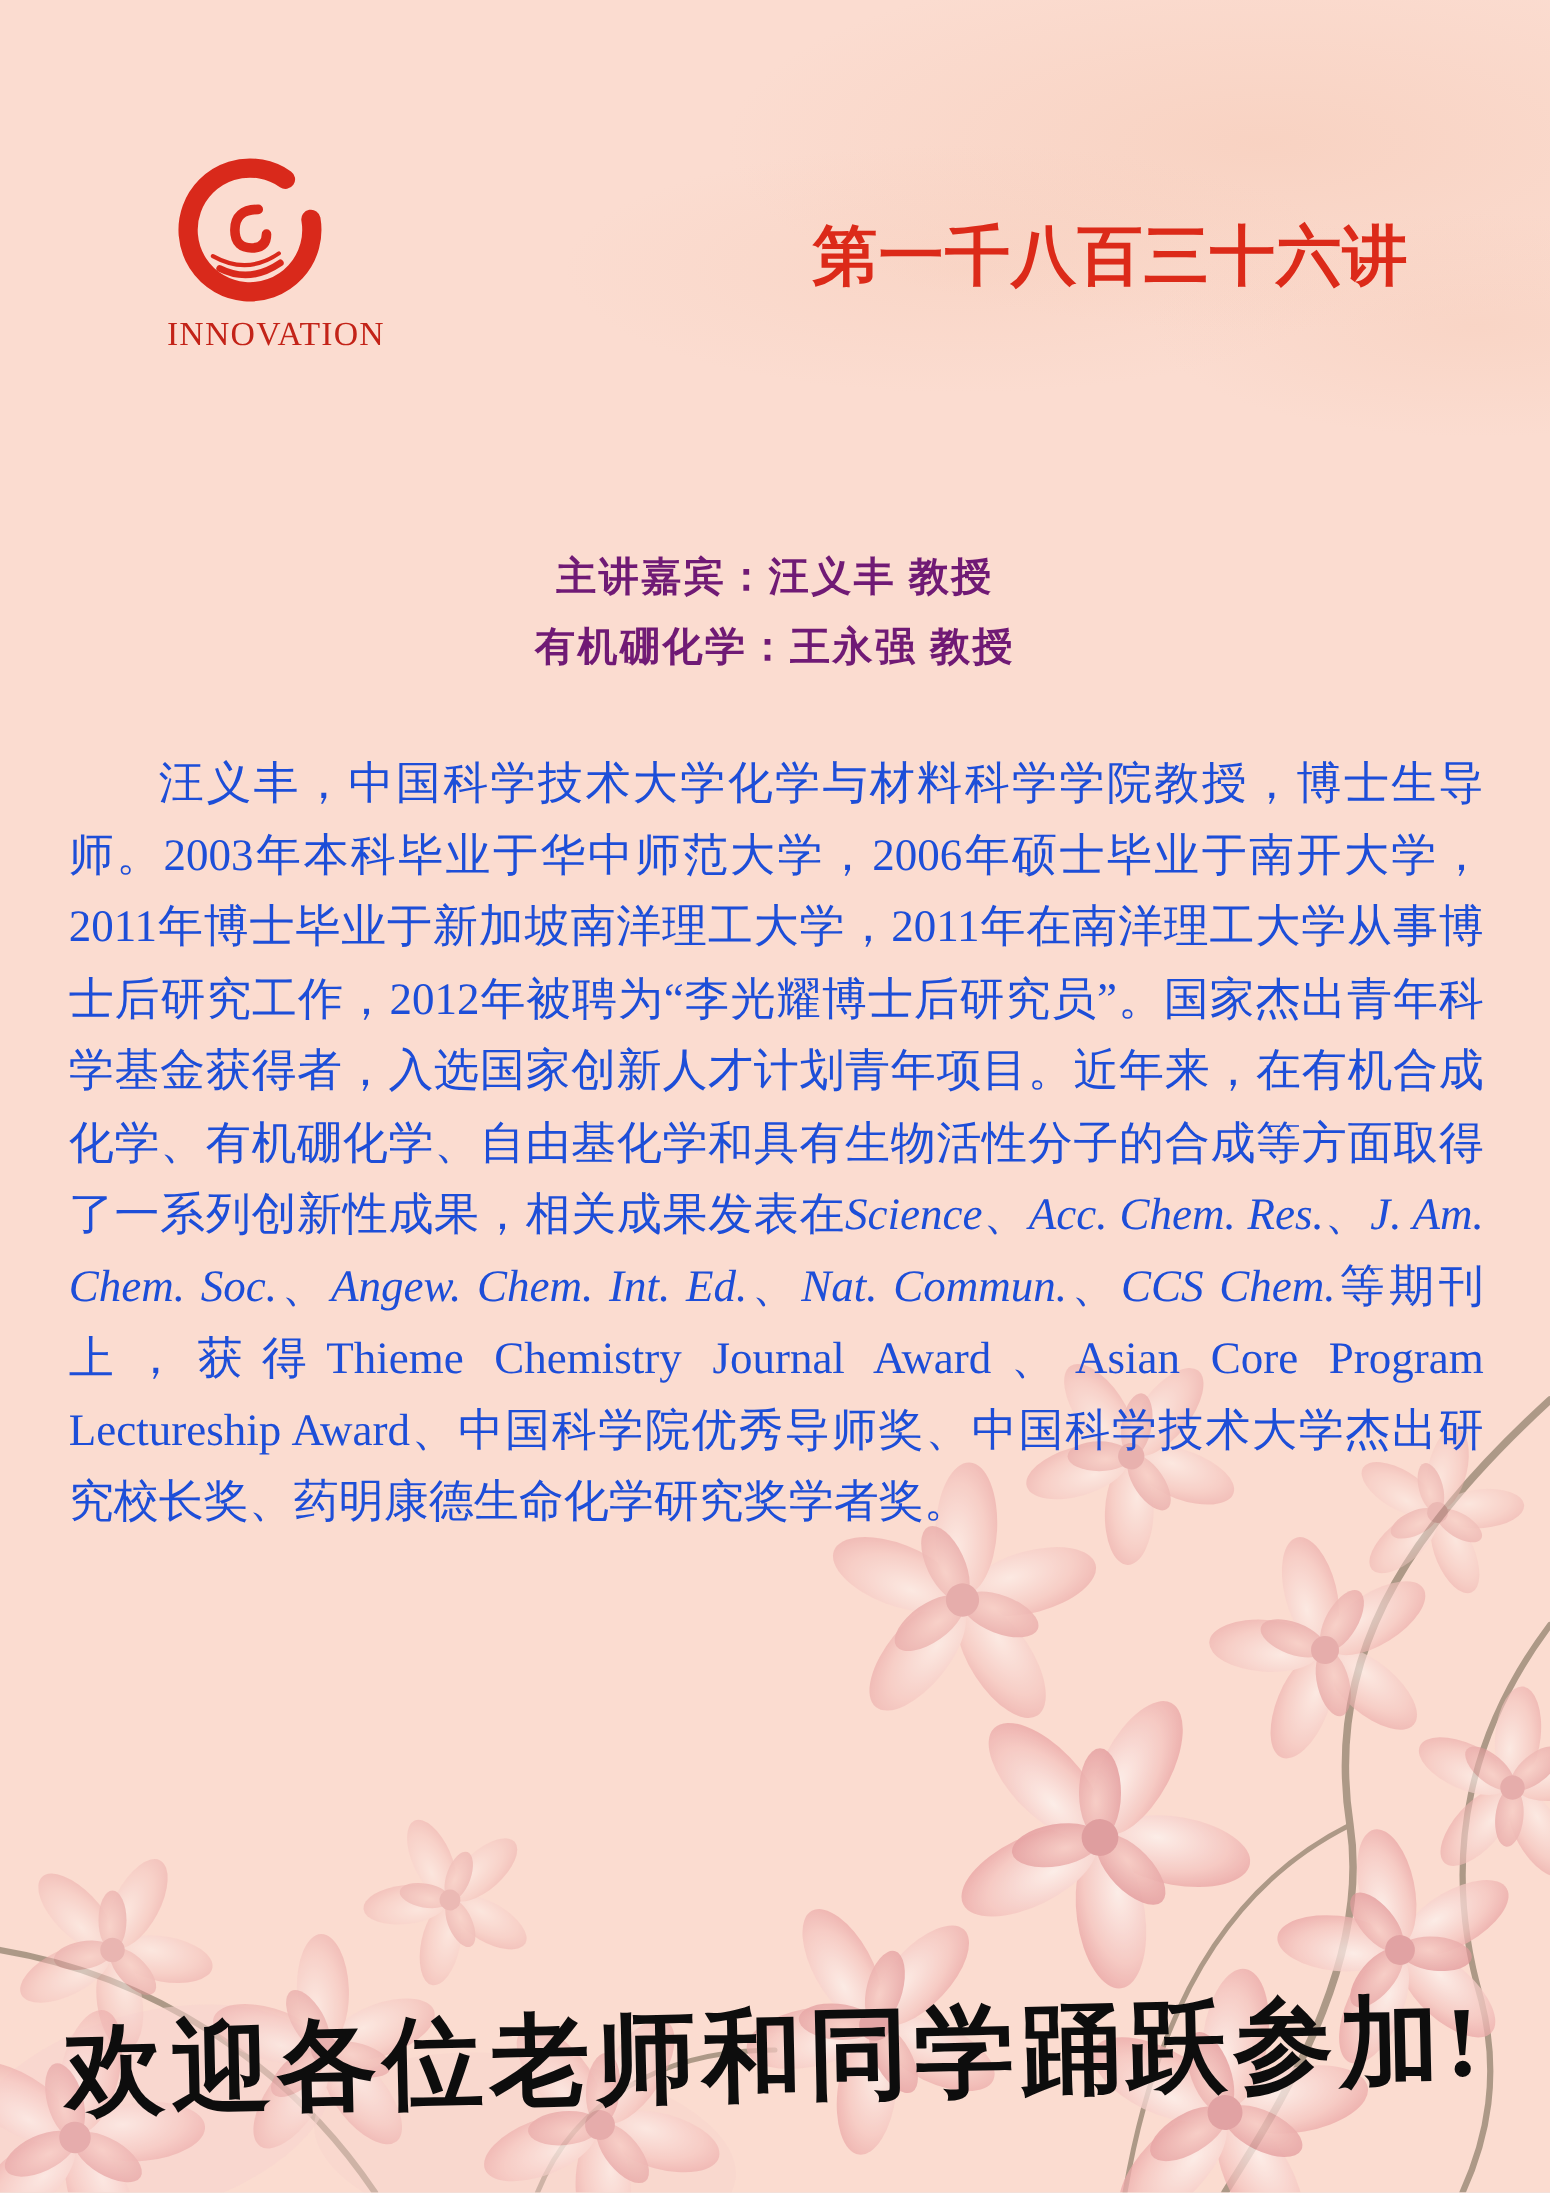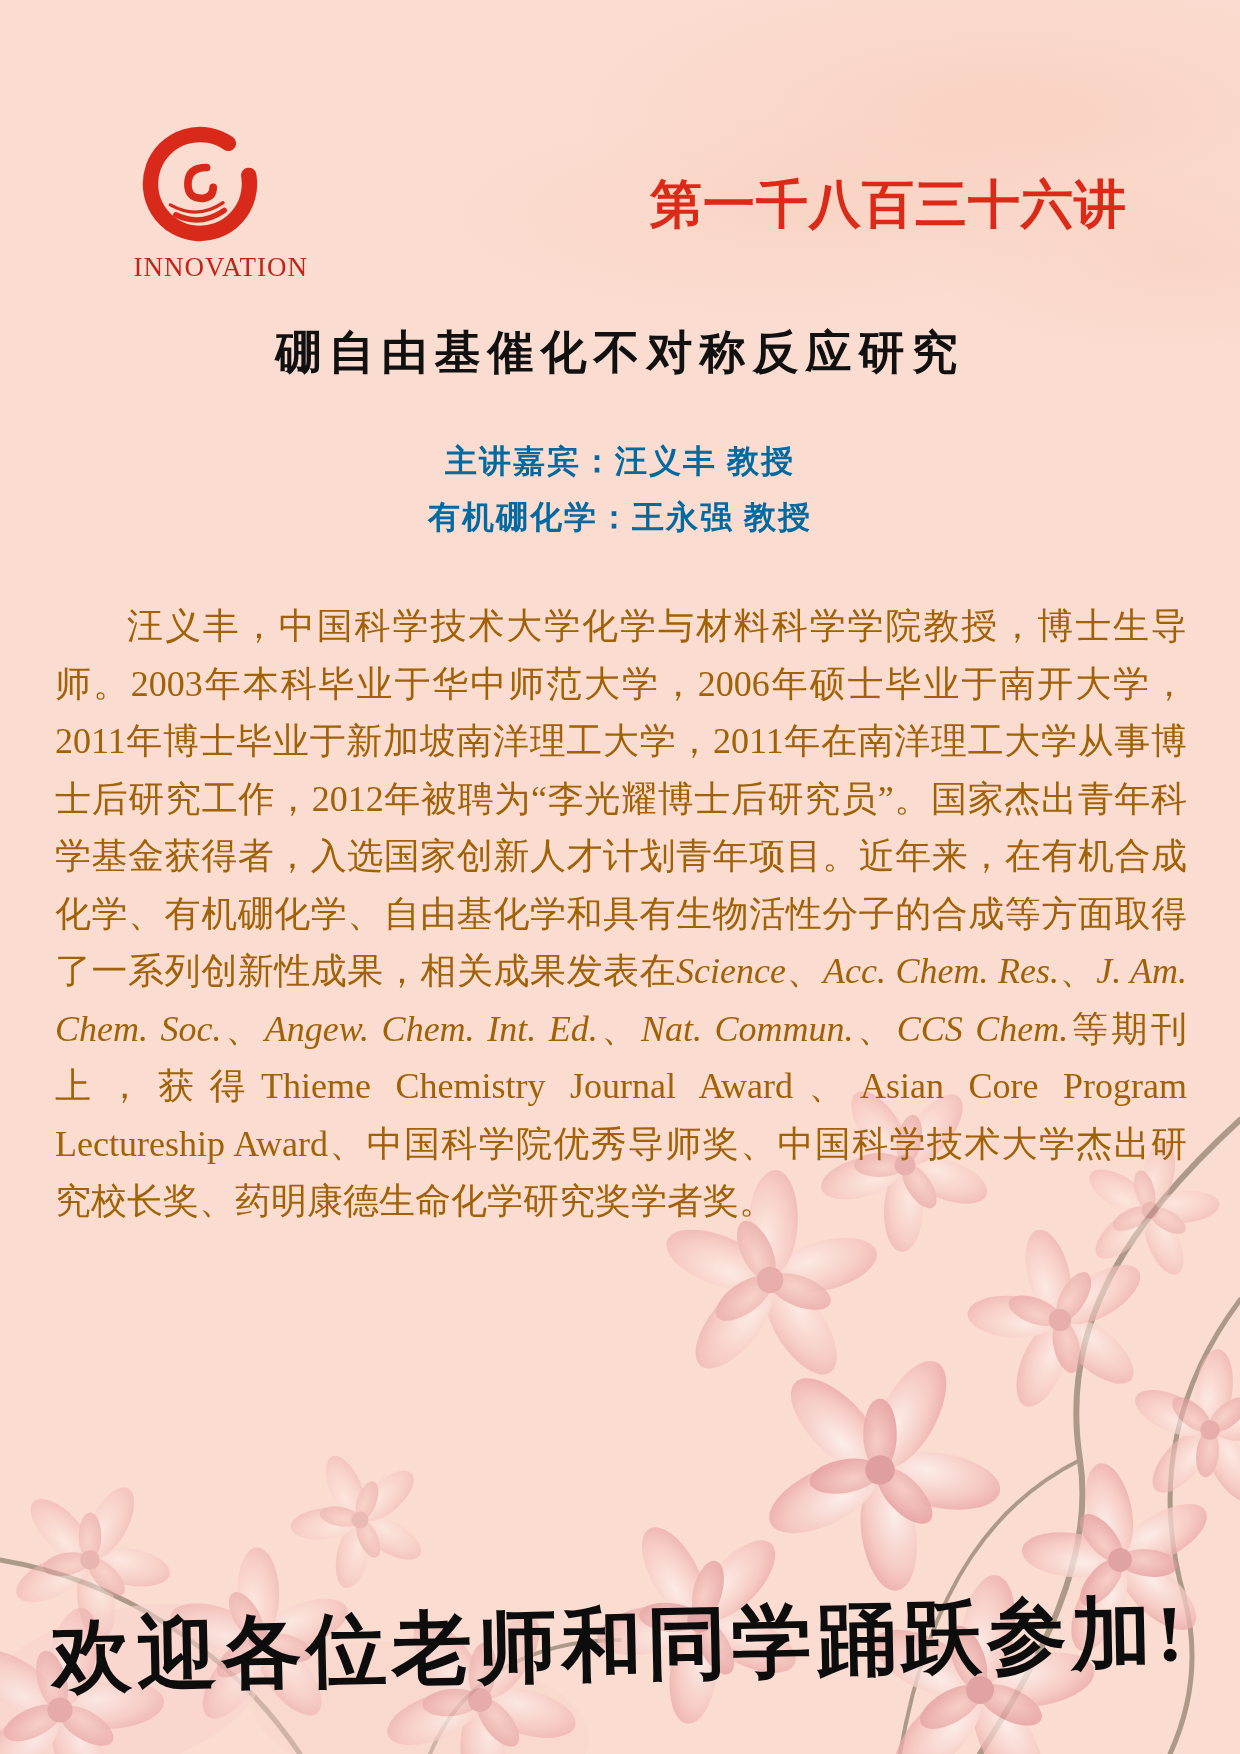--- a/index.html
+++ b/index.html
@@ -36,29 +36,29 @@
   }
 
   
   .talk-title{
     position:absolute;left:0;right:0;top:322px;margin:0;
     text-align:center;font-size:46px;font-weight:bold;color:#111;
     letter-spacing:7px;
   }
   .person-line{
     position:absolute;left:0;right:0;text-align:center;
-    font-size:32px;font-weight:bold;color:#0369a1;letter-spacing:2px;
+    font-size:32px;font-weight:bold;color:#701a75;letter-spacing:2px;
   }
   .speaker-line{top:440px;}
   .host-line{top:496px;}
 
   
   .bio{
     position:absolute;left:55px;right:53px;top:598px;margin:0;
-    font-size:36px;line-height:57.5px;color:#a16207;
+    font-size:36px;line-height:57.5px;color:#1d4ed8;
     text-align:justify;text-indent:2em;
   }
   .bio .it{font-style:italic;font-family:"Liberation Serif", serif;}
 
   
   .details{position:absolute;left:224px;top:1338px;}
   .detail-row{
     font-size:34px;font-weight:bold;color:#141414;
     line-height:55px;letter-spacing:1px;
   }
@@ -145,21 +145,20 @@
       <svg class="logo-svg" viewBox="0 0 120 120" xmlns="http://www.w3.org/2000/svg">
         <path d="M104.3 52.2 A45 45 0 1 1 85.8 23.1" fill="none" stroke="#d9291b" stroke-width="14" stroke-linecap="round"></path>
         <path d="M38 88 Q60 99 82 84" fill="none" stroke="#d9291b" stroke-width="5" stroke-linecap="round"></path>
         <path d="M33 79 Q58 93 81 77" fill="none" stroke="#d9291b" stroke-width="3" stroke-linecap="round"></path>
         <path d="M66 45 q-17 0 -17 15 q0 14 14 13 q9 -1 9 -10" fill="none" stroke="#d9291b" stroke-width="7" stroke-linecap="round"></path>
       </svg>
       <div class="logo-text">INNOVATION</div>
     </div>
     <div class="lecture-number">第一千八百三十六讲</div>
 
-    <h2 class="talk-title">硼自由基催化不对称反应研究</h2>
 
     <div class="person-line speaker-line">
       <span>主讲嘉宾：</span><span>汪义丰 教授</span>
     </div>
     <div class="person-line host-line">
       <span>有机硼化学：</span><span>王永强 教授</span>
     </div>
 
     <p class="bio"><span>汪义丰，中国科学技术大学化学与材料科学学院教授，博士生导师。2003年本科毕业于华中师范大学，2006年硕士毕业于南开大学，2011年博士毕业于新加坡南洋理工大学，2011年在南洋理工大学从事博士后研究工作，2012年被聘为“李光耀博士后研究员”。国家杰出青年科学基金获得者，入选国家创新人才计划青年项目。近年来，在有机合成化学、有机硼化学、自由基化学和具有生物活性分子的合成等方面取得了一系列创新性成果，相关成果发表在</span><span class="it">Science</span><span>、</span><span class="it">Acc. Chem. Res.</span><span>、</span><span class="it">J. Am. Chem. Soc.</span><span>、</span><span class="it">Angew. Chem. Int. Ed.</span><span>、</span><span class="it">Nat. Commun.</span><span>、</span><span class="it">CCS Chem.</span><span>等期刊上，获得Thieme Chemistry Journal Award、Asian Core Program Lectureship Award、中国科学院优秀导师奖、中国科学技术大学杰出研究校长奖、药明康德生命化学研究奖学者奖。</span></p>
 

